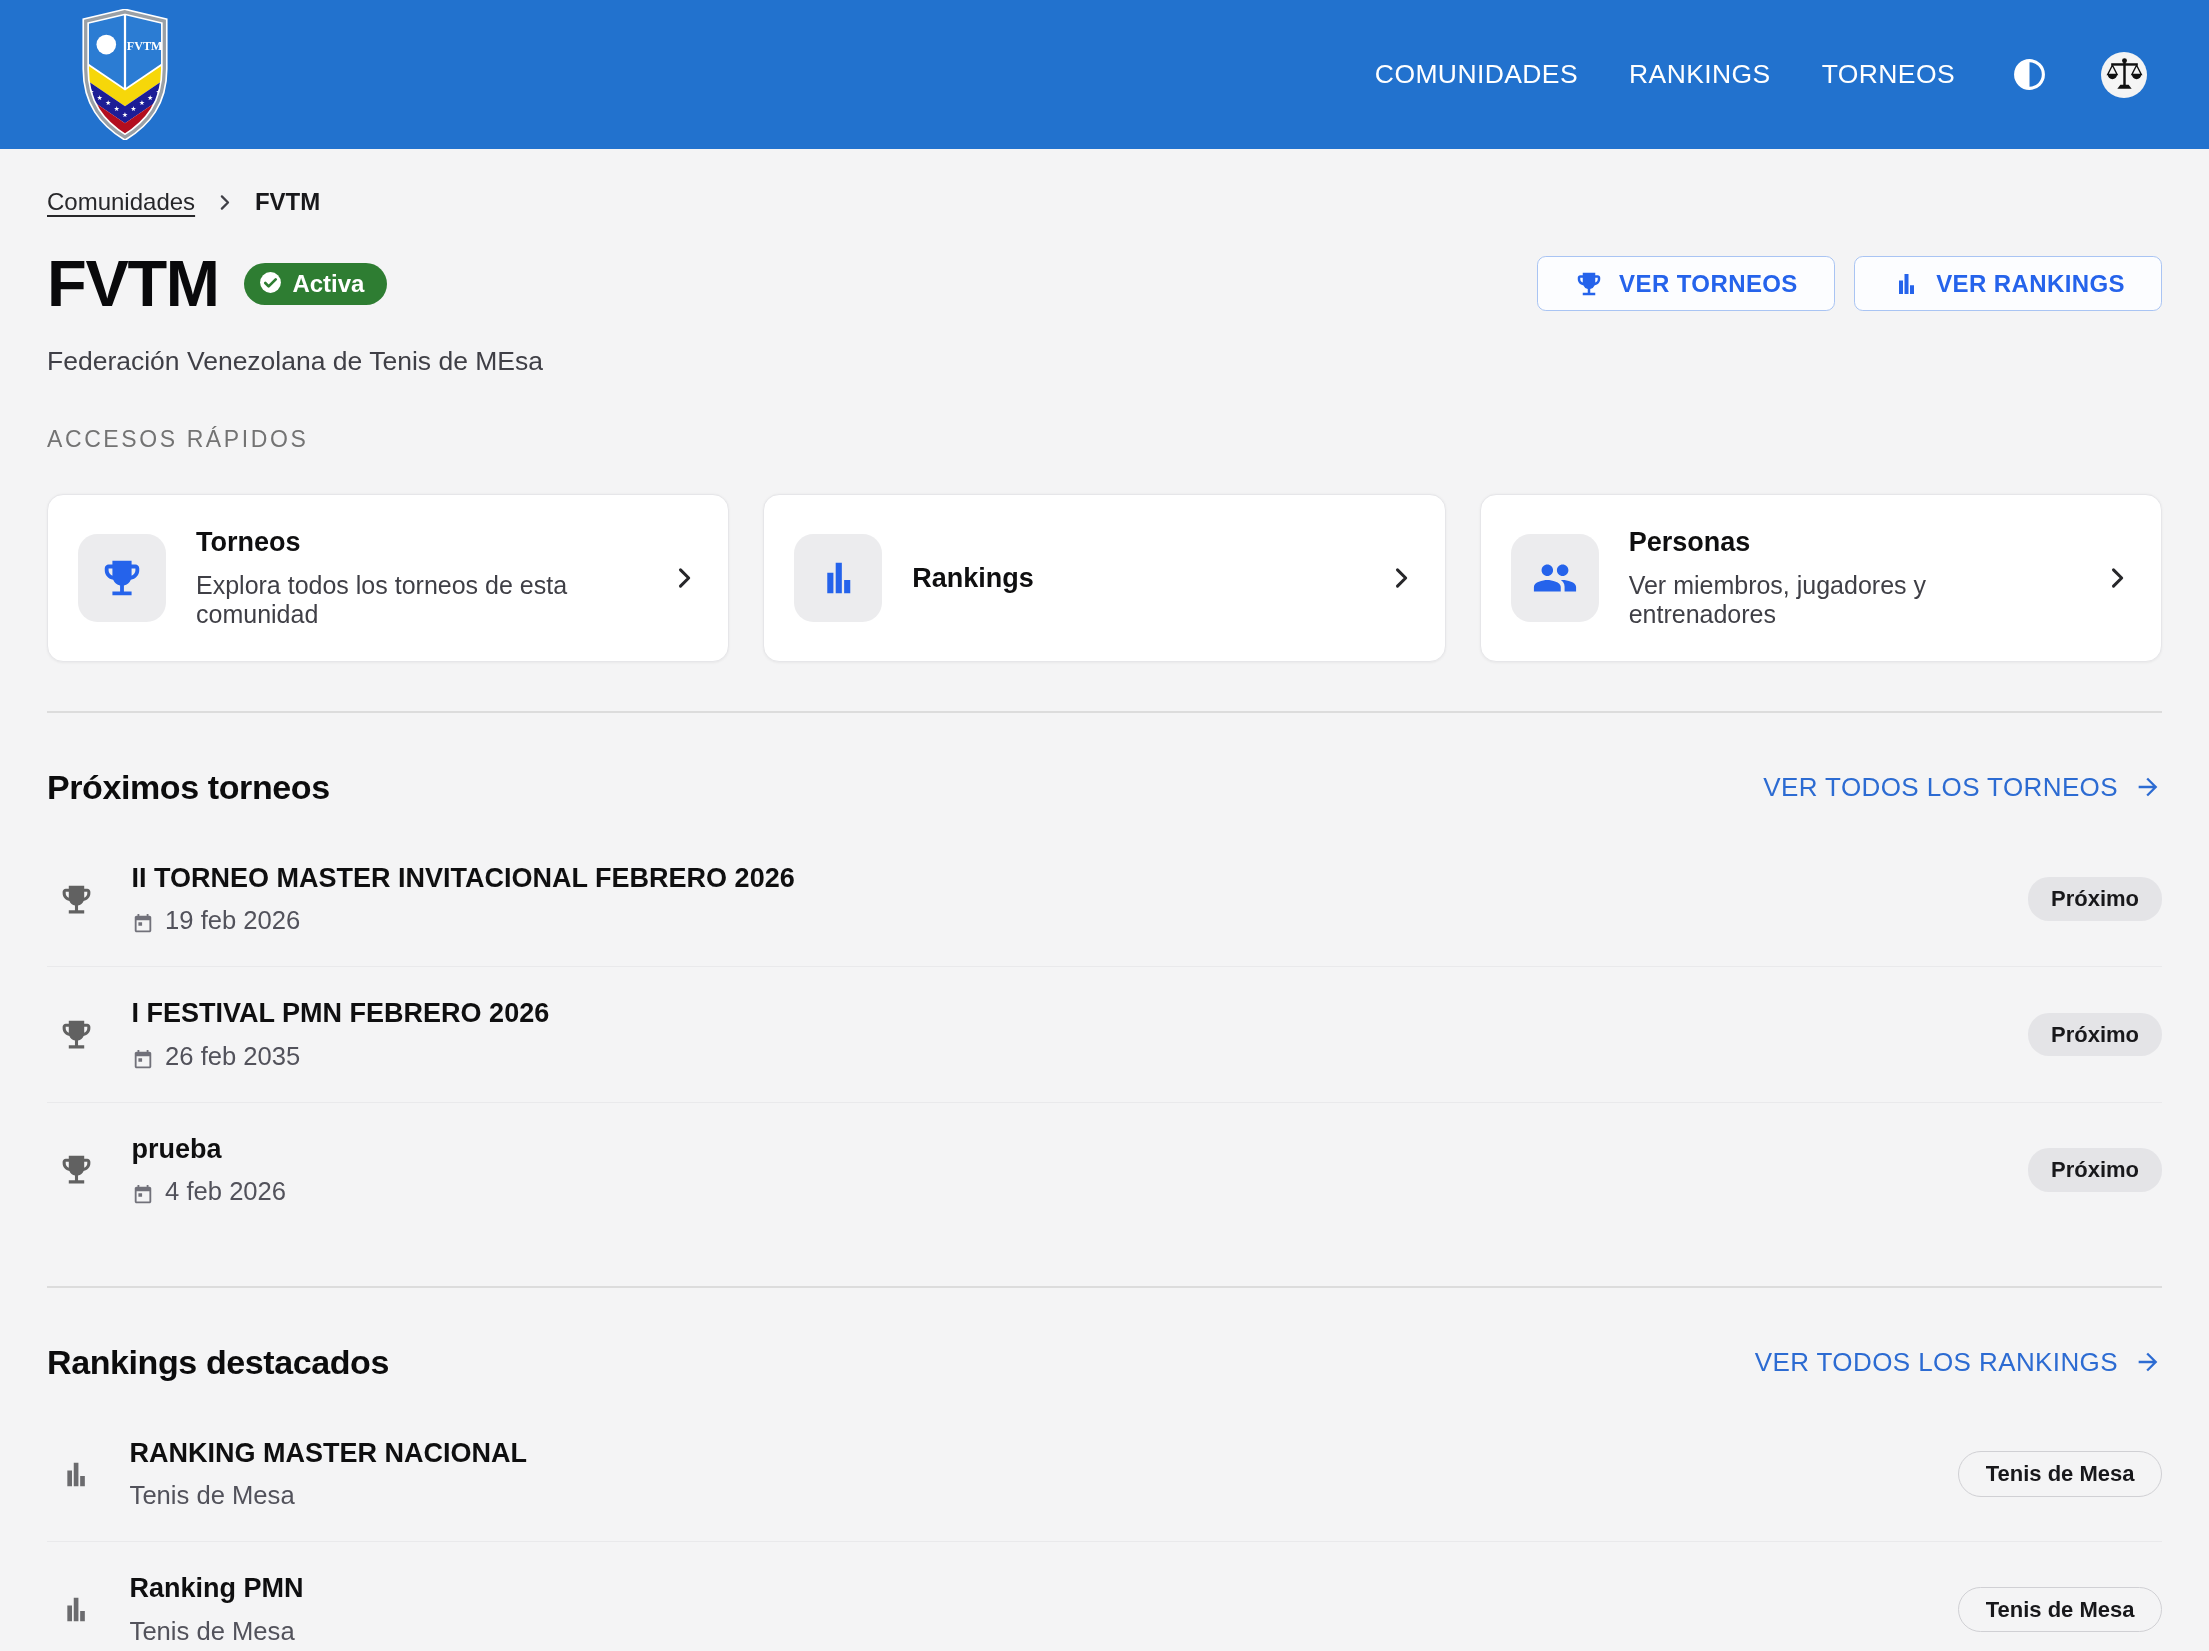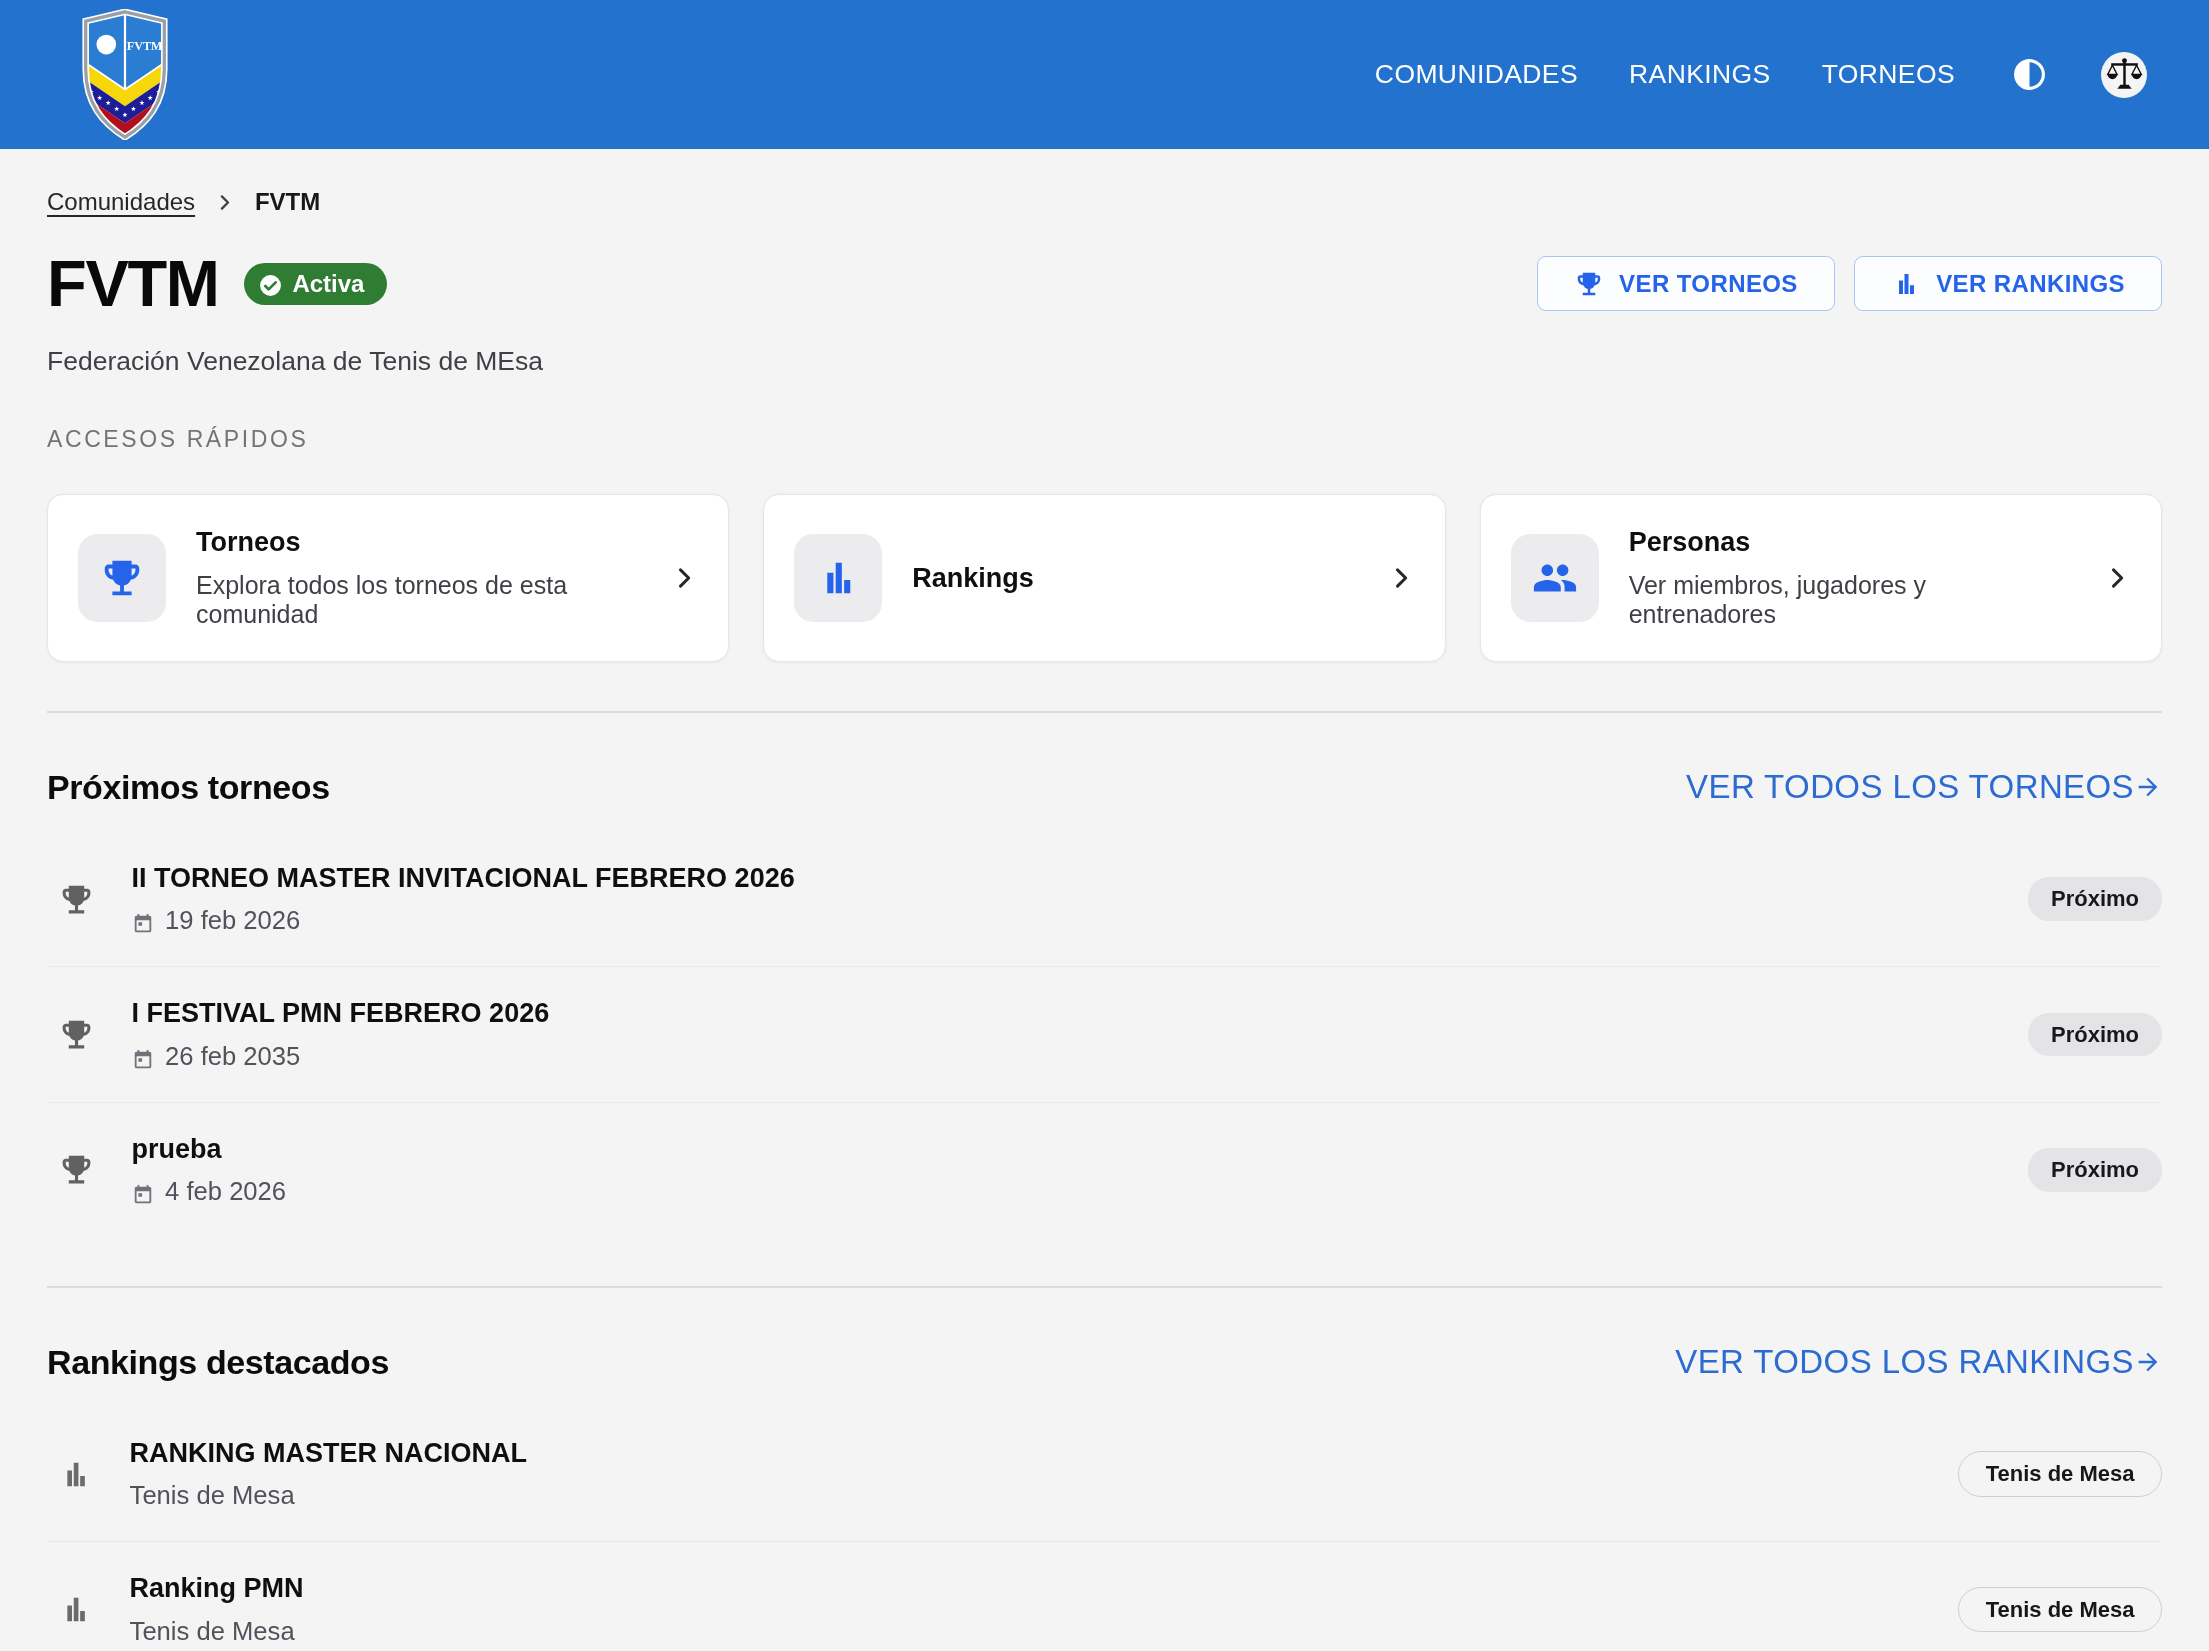--- a/index.html
+++ b/index.html
@@ -30,21 +30,21 @@
   
   .page { padding:0 47px; }
   .breadcrumb { margin-top:39px; display:flex; align-items:center; gap:19.4px; font-size:24px; }
   .breadcrumb a { color:#27272a; text-decoration:underline; text-underline-offset:5.3px; cursor:pointer; }
   .breadcrumb .crumb-current { font-weight:700; color:#18181b; }
   .bc-chevron { width:21px; height:21px; }
 
   .title-row { margin-top:30px; display:flex; align-items:center; }
   .page-title { font-size:65px; font-weight:800; letter-spacing:-1.3px; color:#09090b; }
   .status-badge {
-    margin-left:25px; display:inline-flex; align-items:flex-end; gap:9.7px;
+    margin-left:25px; display:inline-flex; align-items:flex-start; gap:9.7px;
     background:#2e7d32; color:#fff; font-size:24px; font-weight:700;
     padding:7px 23px 7px 14px; border-radius:25px;
   }
   .actions { margin-left:auto; display:flex; gap:19.4px; }
   .btn-outline {
     display:flex; align-items:center; gap:15px; height:55px; padding:0 36px;
     background:#fcfdff; border:1.8px solid #a9c4f3; border-radius:8.8px;
     color:#2563eb; font-size:24px; font-weight:700; letter-spacing:0.4px;
     cursor:pointer; white-space:nowrap;
   }
@@ -63,22 +63,22 @@
   }
   .card-title { font-size:27px; font-weight:700; color:#0f0f10; }
   .card-desc { margin-top:13.2px; font-size:25px; color:#3f3f46; }
   .card-chevron { margin-left:auto; flex:0 0 auto; }
 
   .section-divider { height:1.8px; background:#dcdcdc; margin:49px 47px 0; }
 
   .section-head { margin:55px 47px 0; display:flex; align-items:center; justify-content:space-between; }
   .section-title { font-size:34px; font-weight:800; letter-spacing:-0.4px; color:#0c0c0d; }
   .view-all {
-    display:flex; align-items:center; color:#2c6bd2;
-    font-size:33px; font-weight:500; letter-spacing:0.4px; cursor:pointer;
+    display:flex; align-items:center; gap:16px; color:#2c6bd2;
+    font-size:26px; font-weight:500; letter-spacing:0.4px; cursor:pointer;
   }
 
   .list { margin:25px 47px 0; }
   .list-row { display:flex; align-items:center; padding:31px 0; }
   .list-row.bordered { border-bottom:1.8px solid #e9e9eb; }
   .row-icon { flex:0 0 auto; margin:0 37px 0 10.6px; }
   .row-title { font-size:27px; font-weight:700; color:#0f0f10; }
   .row-meta { margin-top:12.4px; display:flex; align-items:flex-end; gap:11.5px; font-size:25.6px; color:#52525b; }
   .pill-solid {
     margin-left:auto; background:#e4e4e7; color:#18181b;

